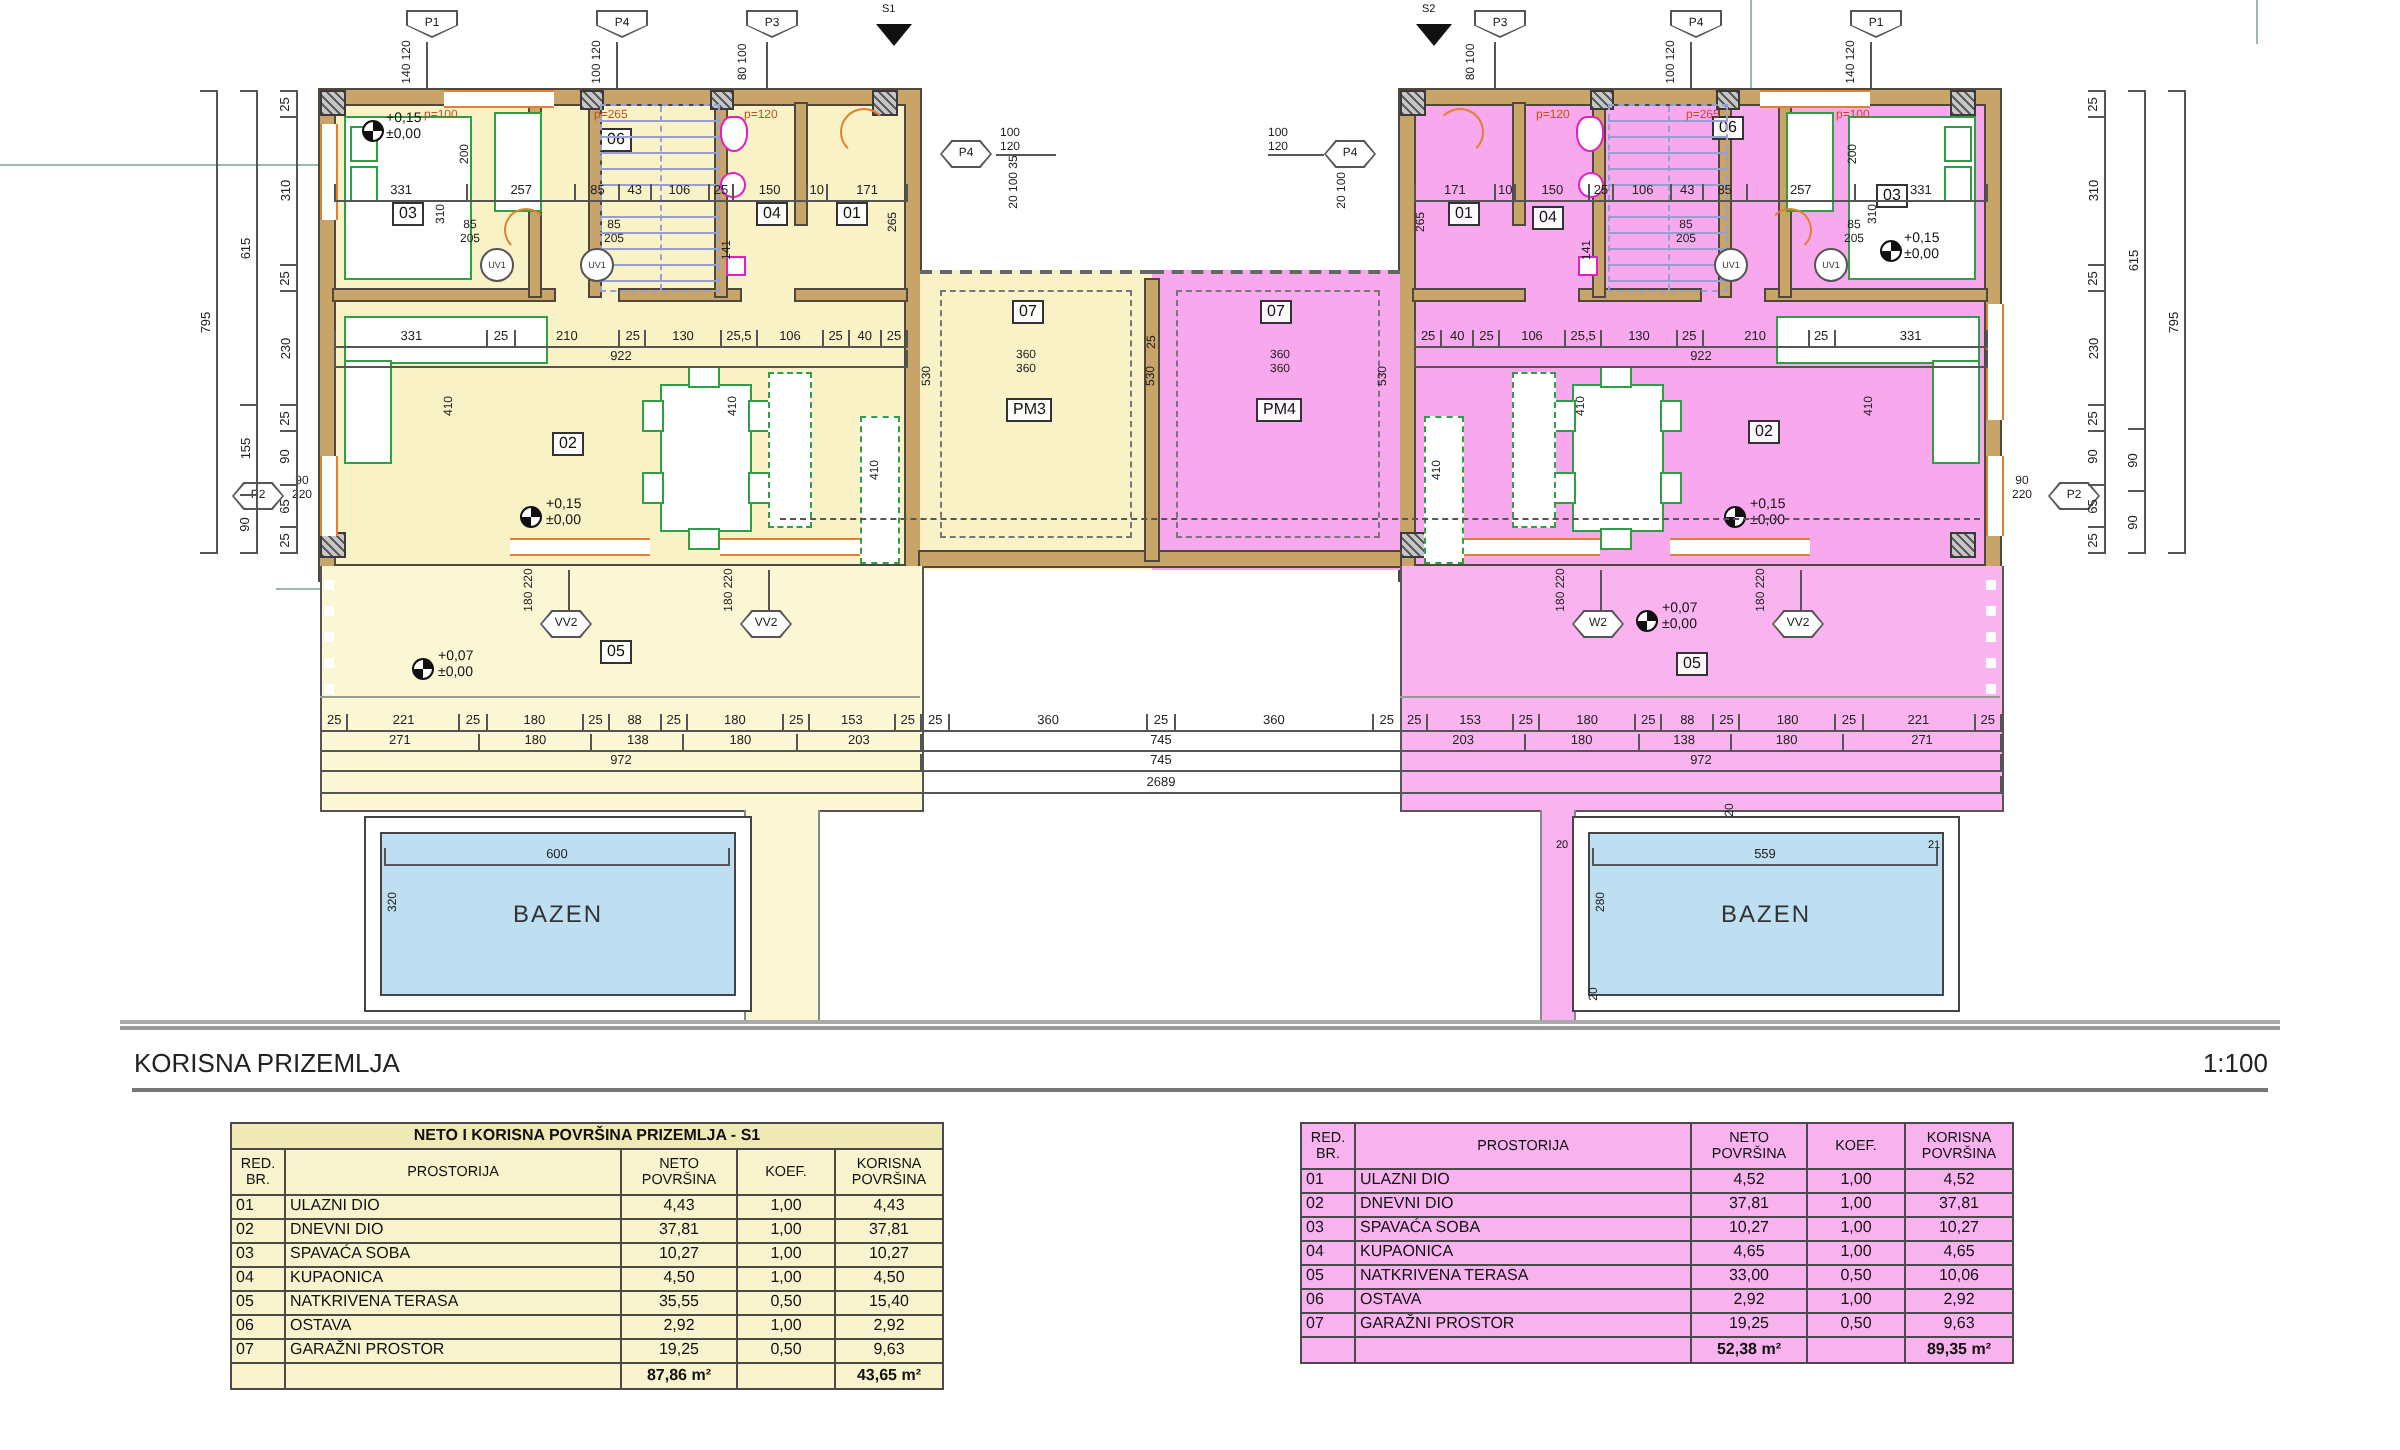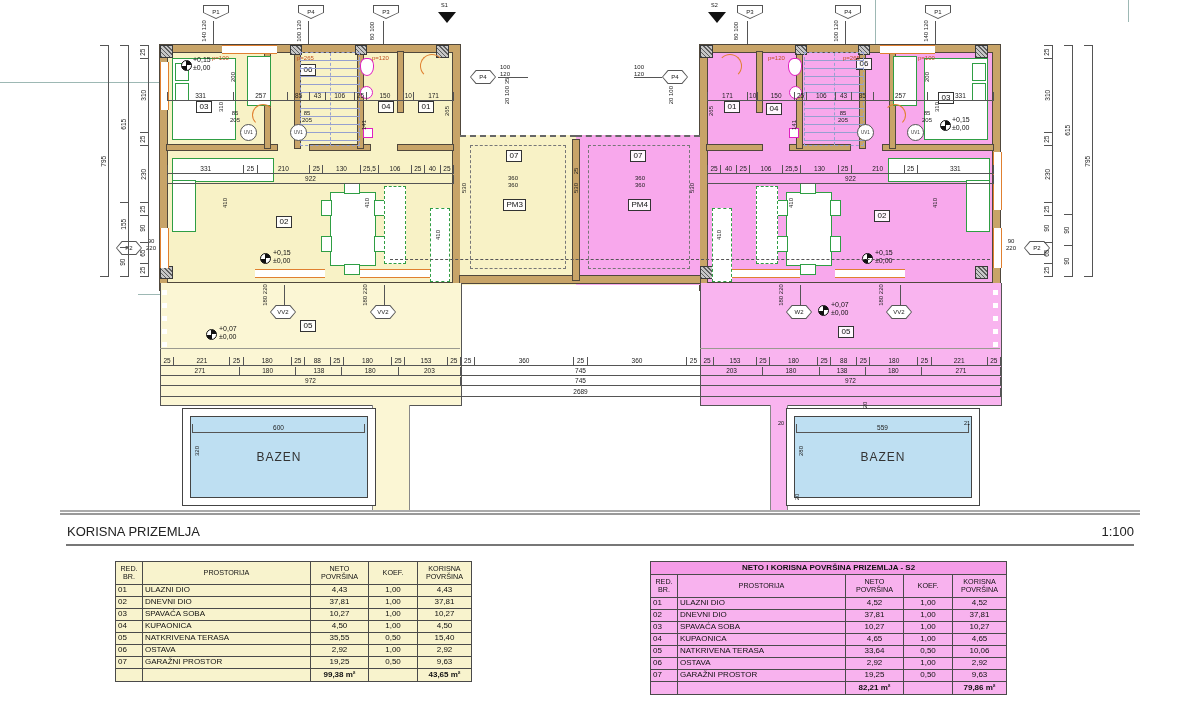--- a/index.html
+++ b/index.html
@@ -792,20 +792,23 @@
 
 <table class="areas s1" style="left:115px;top:561px">
   <colgroup>
       <col style="width:27px">
       <col style="width:168px">
       <col style="width:58px">
       <col style="width:49px">
       <col style="width:54px">
     </colgroup>
   <thead>
+    <tr class="t-title">
+        <th colspan="5">NETO I KORISNA POVRŠINA PRIZEMLJA - S1</th>
+      </tr>
     <tr class="t-head">
       <th>RED.
 BR.</th>
       <th>PROSTORIJA</th>
       <th>NETO
 POVRŠINA</th>
       <th>KOEF.</th>
       <th>KORISNA
 POVRŠINA</th>
     </tr>
@@ -858,39 +861,36 @@
         <td class="c1">GARAŽNI PROSTOR</td>
         <td class="c2">19,25</td>
         <td class="c3">0,50</td>
         <td class="c4">9,63</td>
       </tr>
     </tbody>
   <tfoot>
       <tr>
         <td class="c0"></td>
         <td class="c1"></td>
-        <td class="c2">99,38 m²</td>
+        <td class="c2">87,86 m²</td>
         <td class="c3"></td>
         <td class="c4">43,65 m²</td>
       </tr>
     </tfoot>
 </table>
 
 <table class="areas s2" style="left:650px;top:561px">
   <colgroup>
       <col style="width:27px">
       <col style="width:168px">
       <col style="width:58px">
       <col style="width:49px">
       <col style="width:54px">
     </colgroup>
   <thead>
-    <tr class="t-title">
-        <th colspan="5">NETO I KORISNA POVRŠINA PRIZEMLJA - S2</th>
-      </tr>
     <tr class="t-head">
       <th>RED.
 BR.</th>
       <th>PROSTORIJA</th>
       <th>NETO
 POVRŠINA</th>
       <th>KOEF.</th>
       <th>KORISNA
 POVRŠINA</th>
     </tr>
@@ -920,21 +920,21 @@
       <tr>
         <td class="c0">04</td>
         <td class="c1">KUPAONICA</td>
         <td class="c2">4,65</td>
         <td class="c3">1,00</td>
         <td class="c4">4,65</td>
       </tr>
       <tr>
         <td class="c0">05</td>
         <td class="c1">NATKRIVENA TERASA</td>
-        <td class="c2">33,64</td>
+        <td class="c2">33,00</td>
         <td class="c3">0,50</td>
         <td class="c4">10,06</td>
       </tr>
       <tr>
         <td class="c0">06</td>
         <td class="c1">OSTAVA</td>
         <td class="c2">2,92</td>
         <td class="c3">1,00</td>
         <td class="c4">2,92</td>
       </tr>
@@ -943,18 +943,18 @@
         <td class="c1">GARAŽNI PROSTOR</td>
         <td class="c2">19,25</td>
         <td class="c3">0,50</td>
         <td class="c4">9,63</td>
       </tr>
     </tbody>
   <tfoot>
       <tr>
         <td class="c0"></td>
         <td class="c1"></td>
-        <td class="c2">82,21 m²</td>
+        <td class="c2">52,38 m²</td>
         <td class="c3"></td>
-        <td class="c4">79,86 m²</td>
+        <td class="c4">89,35 m²</td>
       </tr>
     </tfoot>
 </table>
 
 </body></html>

